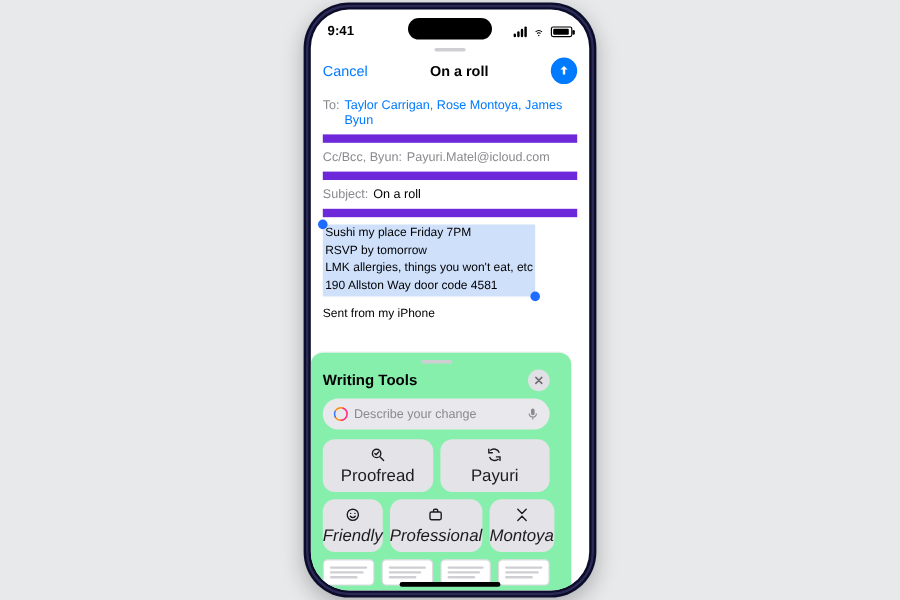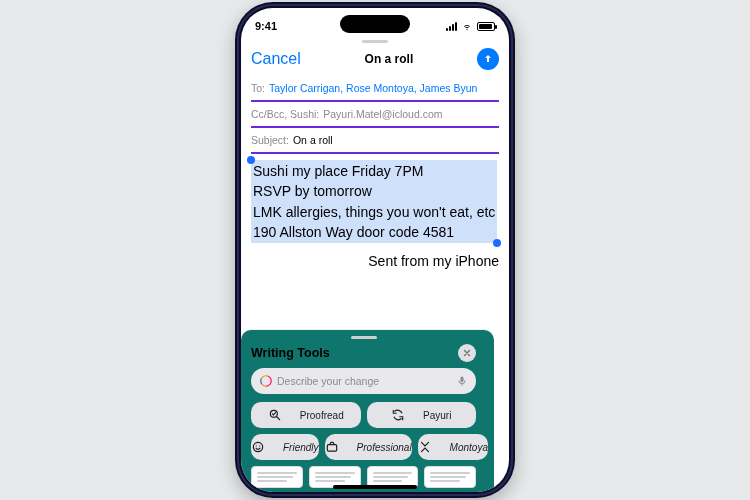--- a/index.html
+++ b/index.html
@@ -1,21 +1,21 @@
 <!DOCTYPE html>
 <html><head>
 <meta charset="utf-8">
 <style>
   * { box-sizing: border-box; margin: 0; padding: 0; font-family: -apple-system, "Helvetica Neue", Helvetica, Arial, sans-serif; }
   html, body { width: 750px; height: 500px; background: #e8e9eb; overflow: hidden; }
   .stage { position: relative; width: 750px; height: 500px; display: flex; align-items: center; justify-content: center; }
 
   .phone {
     position: relative;
-    width: 280px;
+    width: 244px;
     height: 496px;
     background: #0b0b2a;
     border-radius: 38px;
     padding: 6px;
     box-shadow: 0 6px 18px rgba(0,0,0,0.25), inset 0 0 2px rgba(255,255,255,0.05);
   }
   .bezel {
     position: absolute; inset: 2px;
     border-radius: 36px;
     border: 2px solid #2a2a55;
@@ -51,52 +51,52 @@
   .batt { position: relative; width: 18px; height: 9px; border: 1px solid #000; border-radius: 2px; }
   .batt::after { content:""; position:absolute; right:-3px; top:2px; width:2px; height:4px; background:#000; border-radius:1px; }
   .batt i { position:absolute; left:1px; top:1px; bottom:1px; width: 13px; background:#000; border-radius:1px; }
 
   .sheet-handle { width: 26px; height: 3px; background: #cfcfd3; border-radius: 2px; margin: 2px auto 0 auto; }
 
   .navbar {
     display: flex; align-items: center; justify-content: space-between;
     padding: 5px 10px 6px 10px;
   }
-  .cancel { color: #007aff; font-size: 16px; }
+  .cancel { color: #007aff; font-size: 12px; }
   .title  { font-size: 12px; font-weight: 600; color: #000; }
   .send {
     width: 22px; height: 22px; border-radius: 50%;
     background: #007aff; display:flex; align-items:center; justify-content:center;
   }
   .send svg { width: 12px; height: 12px; fill: #fff; }
 
   .fields { padding: 0 10px; }
-  .row { display:flex; gap:4px; padding: 6px 0; border-bottom: 2px solid #6d28d9; font-size: 10.5px; }
+  .row { display:flex; gap:4px; padding: 6px 0; border-bottom: 7px solid #6d28d9; font-size: 10.5px; }
   .lbl { color: #8a8a8f; }
   .linkval { color: #007aff; }
   .val { color: #8a8a8f; }
   .subjval { color: #000; }
 
-  .body-area { padding: 6px 10px; font-size: 14px; line-height: 1.45; color:#000; }
+  .body-area { padding: 6px 10px; font-size: 10px; line-height: 1.45; color:#000; }
   .sel {
     position: relative;
     display: inline-block;
     background: #cfe0fb;
     border-radius: 1px;
     padding: 1px 2px;
   }
   .sel .h { position:absolute; width:8px; height:8px; background:#1e6cff; border-radius:50%; }
   .sel .h.start { left:-4px; top:-4px; }
   .sel .h.end { right:-4px; bottom:-4px; }
-  .sig-line { margin-top: 8px; text-align: right; }
+  .sig-line { margin-top: 8px; }
 
   
   .wt {
     position: absolute; left:0; right:15px; bottom:0;
-    background: #0f766e;
+    background: #86efac;
     border-top-left-radius: 10px; border-top-right-radius: 10px;
     padding: 6px 18px 0 10px;
     box-shadow: 0 -1px 0 rgba(0,0,0,0.06);
   }
   .wt-handle { width: 26px; height: 3px; background:#cfcfd3; border-radius:2px; margin: 0 auto 5px auto; }
   .wt-header { display:flex; align-items:center; justify-content:space-between; margin-bottom:6px; }
   .wt-title { font-size: 12.5px; font-weight: 700; }
   .wt-close { width:18px; height:18px; border-radius:50%; background:#e1e1e5; color:#6b6b70; display:flex; align-items:center; justify-content:center; font-size:11px; }
 
   .wt-input {
@@ -105,22 +105,22 @@
     padding: 0 8px; margin-bottom: 8px;
   }
   .wt-input .spark { width:14px; height:14px; }
   .wt-input .ph { flex:1; font-size:10.5px; color:#8a8a8f; }
   .wt-input .mic { width:12px; height:12px; }
 
   .wt-grid2 { display:grid; grid-template-columns: 1fr 1fr; gap:6px; margin-bottom:6px; }
   .wt-grid3 { display:grid; grid-template-columns: 1fr 1fr 1fr; gap:6px; margin-bottom:6px;font-style:italic; }
   .wt-btn {
     background:#e4e4e8; border-radius:10px;
-    display:flex; flex-direction:row; align-items:center; justify-content:center;
-    padding: 6px 0; gap:18px; font-size:10px; color:#1c1c1e;
+    display:flex; flex-direction:column; align-items:center; justify-content:center;
+    padding: 6px 0; gap:2px; font-size:14px; color:#1c1c1e;
   }
   .wt-btn svg, .wt-btn .ico { width:14px; height:14px; }
 
   .wt-thumbs { display:grid; grid-template-columns: repeat(4, 1fr); gap:6px; padding-bottom: 4px; }
   .thumb { height: 22px; background:#fff; border:1px solid #dcdce0; border-radius:4px; display:flex; flex-direction:column; justify-content:center; gap:2px; padding:3px 5px; }
   .thumb i { display:block; height:2px; background:#cfcfd3; border-radius:1px; }
   .thumb i:nth-child(2){ width:90%; } .thumb i:nth-child(3){ width:75%; }
 
   .home-ind { position:absolute; left:50%; bottom:3px; transform:translateX(-50%); width:84px; height:4px; background:#000; border-radius:3px; z-index:60; }
 </style>
@@ -162,21 +162,21 @@
             </svg>
         </span>
       </div>
 
       <div class="fields">
         <div class="row">
           <span class="lbl">To:</span>
           <span class="linkval">Taylor Carrigan, Rose Montoya, James Byun</span>
         </div>
         <div class="row">
-          <span class="lbl">Cc/Bcc, Sushi:</span>
+          <span class="lbl">Cc/Bcc, Byun:</span>
           <span class="val">Payuri.Matel@icloud.com</span>
         </div>
         <div class="row">
           <span class="lbl">Subject:</span>
           <span class="subjval">On a roll</span>
         </div>
       </div>
 
       <div class="body-area">
         <span class="sel">

